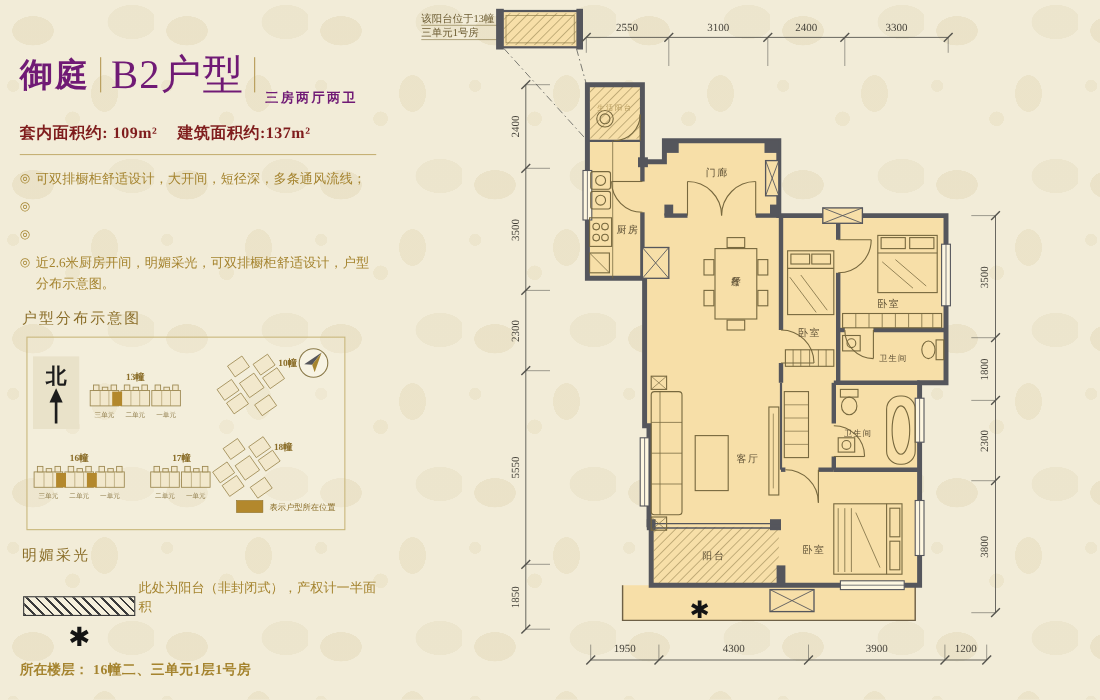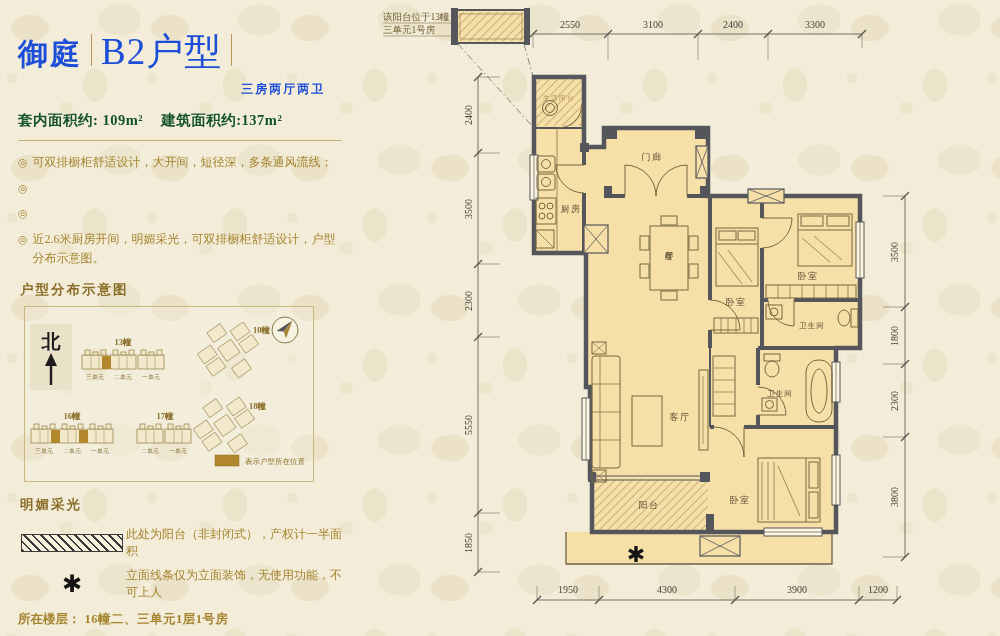--- a/index.html
+++ b/index.html
@@ -9,35 +9,35 @@
     background-color:#f2ecd8;
     background-image:
       radial-gradient(ellipse 34px 24px at 30px 28px, rgba(208,192,142,.22) 55%, rgba(208,192,142,0) 56%),
       radial-gradient(ellipse 22px 30px at 95px 85px, rgba(208,192,142,.20) 55%, rgba(208,192,142,0) 56%),
       radial-gradient(circle 11px at 66px 108px, rgba(214,200,152,.20) 60%, rgba(214,200,152,0) 61%),
       radial-gradient(circle 9px at 12px 78px, rgba(214,200,152,.18) 60%, rgba(214,200,152,0) 61%),
       radial-gradient(ellipse 40px 28px at 120px 20px, rgba(200,185,135,.14) 55%, rgba(200,185,135,0) 56%);
     background-size:140px 140px;
   }
   .panel{position:absolute;left:18px;top:34px;width:324px;}
-  .title-row{display:flex;align-items:flex-start;color:#1d4ed8;}
+  .title-row{display:flex;align-items:center;color:#701a75;}
   .t-project{font-size:30px;font-weight:bold;letter-spacing:2px;}
   .t-unit{font-size:37px;font-weight:normal;letter-spacing:1px;line-height:.95;}
   .t-type{font-size:12px;font-weight:bold;letter-spacing:2px;padding-bottom:5px;margin-top:47px;}
   .t-sep{width:1px;background:#b69a55;height:32px;margin:0 9px 2px 9px;}
-  .area-line{color:#14532d;font-size:14.5px;font-weight:bold;margin-top:8px;letter-spacing:.5px;}
+  .area-line{color:#7f1d1d;font-size:14.5px;font-weight:bold;margin-top:8px;letter-spacing:.5px;}
   .area-line span{margin-right:14px;}
   .gold-hr{border:0;border-top:1px solid #c6b175;margin:10px 0 12px 0;}
   .features{list-style:none;margin:0;padding:0;color:#a5842f;font-size:12px;line-height:1.55;}
   .features li{margin-bottom:7px;display:flex;}
   .features .mark{color:#a5842f;margin-right:5px;font-size:11px;line-height:1.7;}
-  .sec-head{color:#8a6d28;font-size:13.5px;font-weight:bold;letter-spacing:2px;margin:14px 0 7px 2px;}
+  .sec-head{color:#8a6d28;font-size:13.5px;font-weight:normal;letter-spacing:2px;margin:14px 0 7px 2px;}
   .dist-box{border:1px solid #c9b77c;width:288px;height:174px;margin-left:6px;background:rgba(248,243,226,.25);}
   .notes{margin-top:12px;font-size:12px;color:#a5842f;}
-  .note-row{display:flex;align-items:center;margin-bottom:7px;}
+  .note-row{display:flex;align-items:flex-end;margin-bottom:7px;}
   .note-key{width:108px;flex:0 0 108px;display:flex;justify-content:center;align-items:center;}
   .hatch-swatch{width:100px;height:16px;border:1px solid #3a3a3a;
      background:repeating-linear-gradient(45deg,#3a3a3a 0 1.6px,#f6f0dc 1.6px 6px);}
   .star-glyph{font-size:24px;color:#141414;line-height:1;font-family:"DejaVu Sans",sans-serif;}
   .floors{display:flex;margin-top:10px;color:#a5842f;font-size:12.5px;font-weight:bold;}
   .floors .fl-label{flex:0 0 auto;margin-right:4px;}
   .floors .fl-lines div{margin-bottom:5px;letter-spacing:.5px;}
   svg text{font-family:"Liberation Serif","DejaVu Serif",serif;}
   .dim-t{font-size:10px;fill:#45423a;}
   .room-t{font-size:9px;fill:#5c4f34;letter-spacing:1.5px;}
@@ -175,21 +175,20 @@
   <div class="sec-head">明媚采光</div>
   <div class="notes">
     <div class="note-row">
       <span class="note-key">
           <span class="hatch-swatch"></span>
         </span>
       <span>此处为阳台（非封闭式），产权计一半面积</span>
     </div>
     <div class="note-row">
       <span class="note-key star-glyph">✱</span>
-      <span>立面线条仅为立面装饰，无使用功能，不可上人</span>
     </div>
     <div class="floors">
       <span class="fl-label">所在楼层：</span>
       <span class="fl-lines">
         <div>16幢二、三单元1层1号房</div>
 
       </span>
     </div>
   </div>
 </div>

